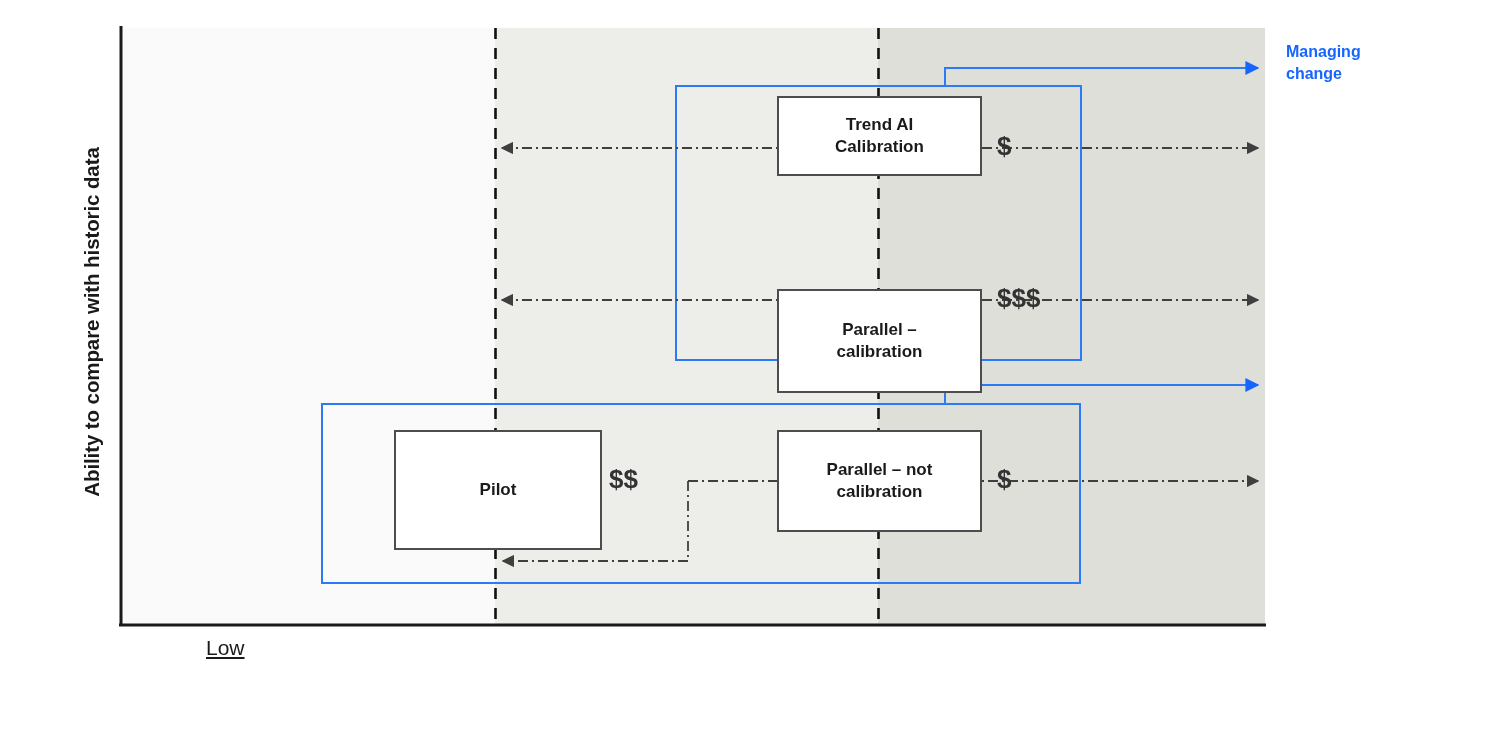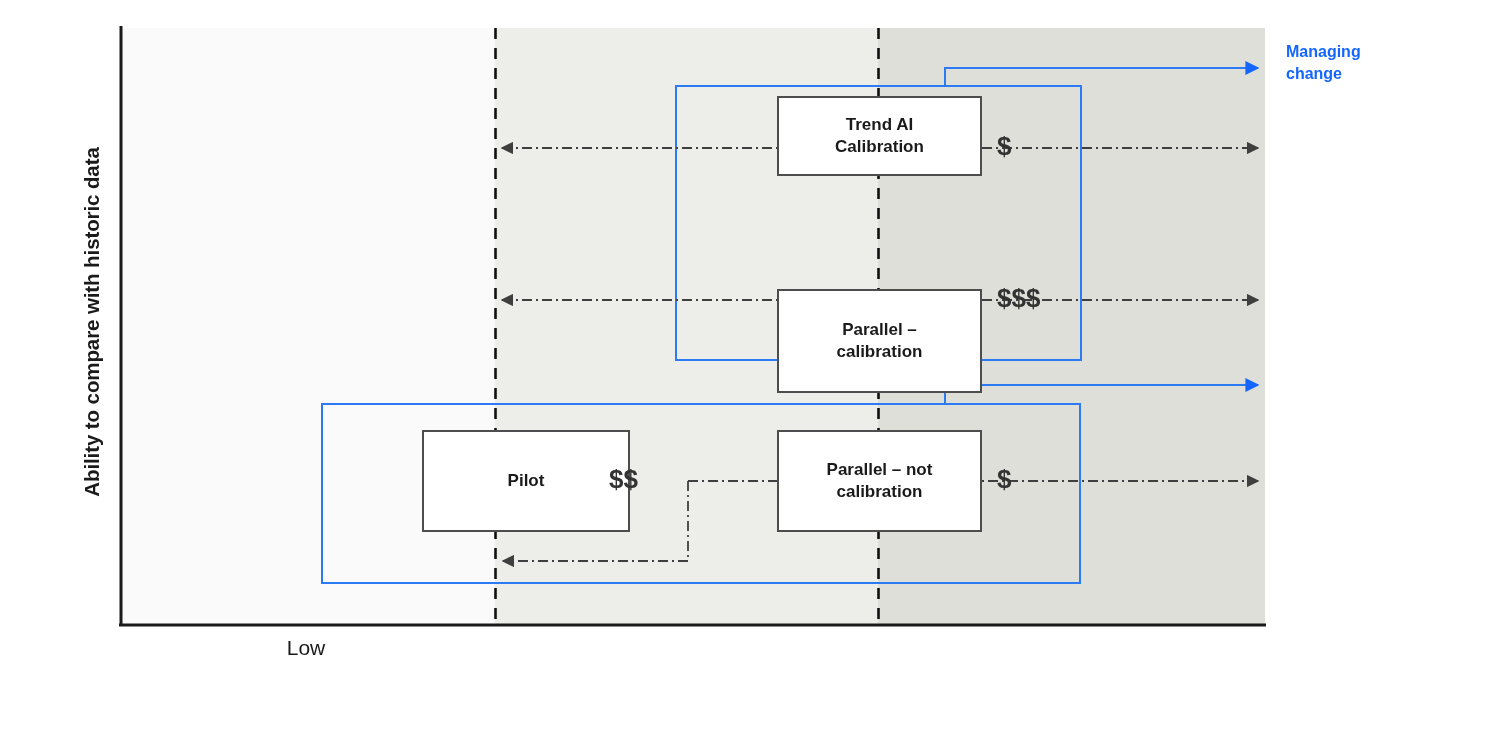--- a/index.html
+++ b/index.html
@@ -50,22 +50,23 @@
     text-align: center;
     font-size: 20.5px;
     font-weight: bold;
     color: #1a1a1a;
   }
   .xtick {
     position: absolute;
     top: 636px;
     font-size: 21px;
     color: #1a1a1a;
-    text-align: center;
+    text-align: left;
     width: 200px;
+    text-decoration: underline;
   }
   .node {
     position: absolute;
     background: #ffffff;
     border: 2.2px solid #4d4d4d;
     display: flex;
     align-items: center;
     justify-content: center;
     text-align: center;
     font-size: 17px;
@@ -138,21 +139,21 @@
   <div class="xtick" style="left:206px;">Low</div>
 
   <div class="node" style="left: 777px; top: 96px; width: 205px; height: 80px; white-space: pre-line;">Trend AI
 Calibration</div>
   <div class="cost" style="left:997px; top:131px;">$</div>
 
   <div class="node" style="left: 777px; top: 249px; width: 205px; height: 104px; white-space: pre-line; margin-top: 40px;">Parallel –
 calibration</div>
   <div class="cost" style="left:997px; top:283px;">$$$</div>
 
-  <div class="node" style="left: 394px; top: 430px; width: 208px; height: 102px; white-space: pre-line; margin-left: 28px;">Pilot</div>
+  <div class="node" style="left: 394px; top: 430px; width: 208px; height: 120px; white-space: pre-line;">Pilot</div>
   <div class="cost" style="left:609px; top:464px;">$$</div>
 
   <div class="node" style="left: 777px; top: 430px; width: 205px; height: 102px; white-space: pre-line;">Parallel – not
 calibration</div>
   <div class="cost" style="left:997px; top:464px;">$</div>
 
   <div class="callout" style="left: 1286px; top: 41px; white-space: pre-line;">Managing
 change</div>
 
 </div>

